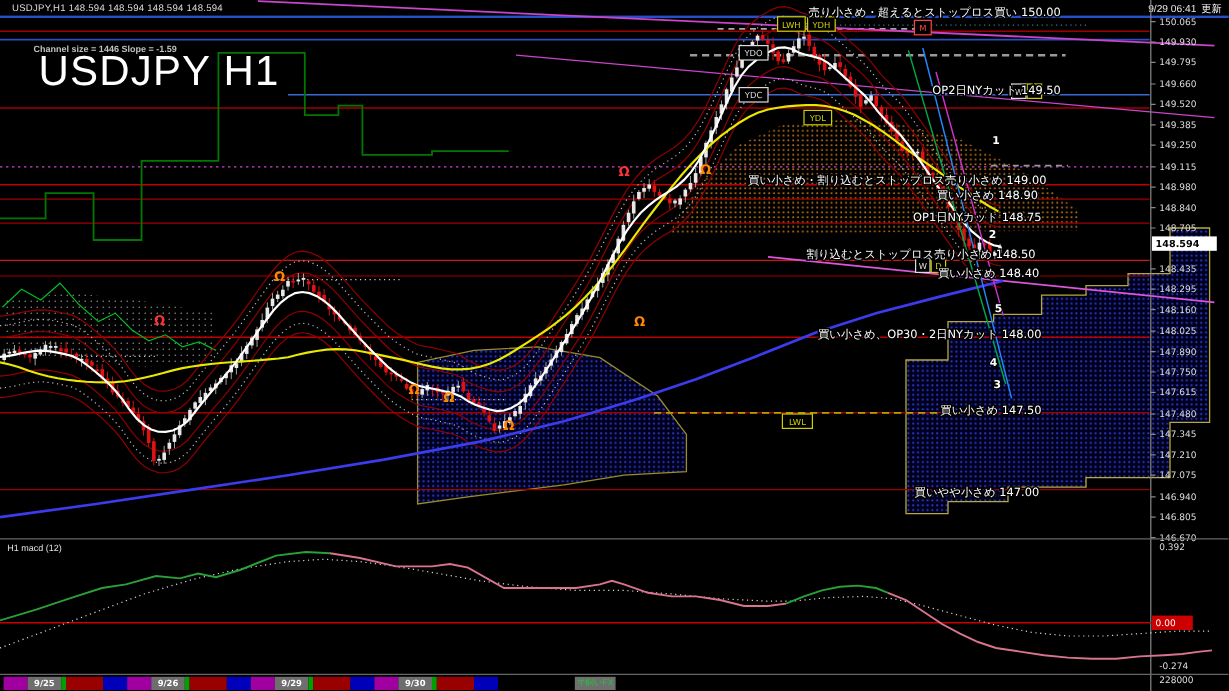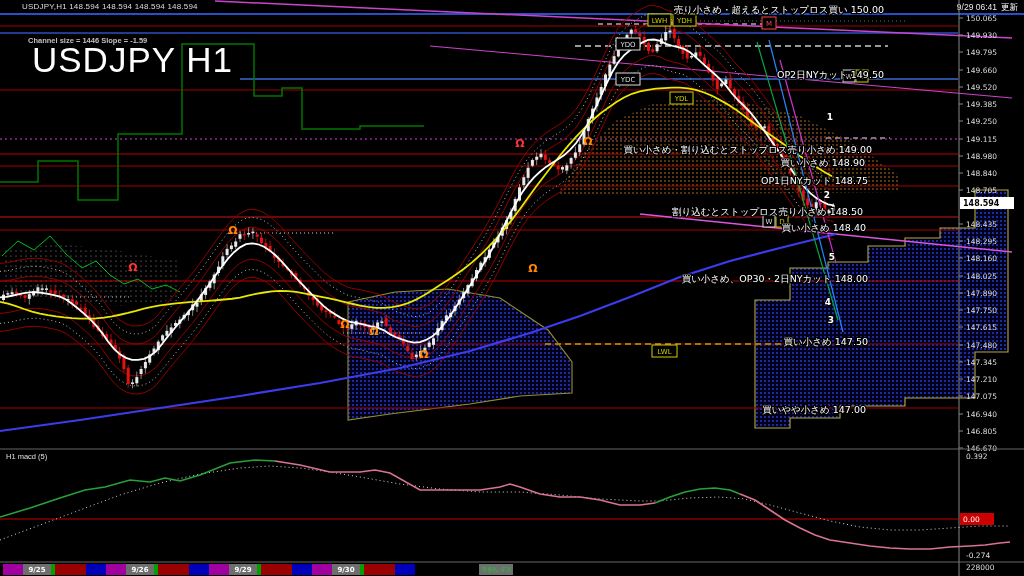--- a/index.html
+++ b/index.html
@@ -1,40 +1,40 @@
 <!DOCTYPE html>
 <html><head>
 <meta charset="utf-8">
 <style>
   html,body{margin:0;padding:0;background:#000;}
   body{width:1024px;height:576px;position:relative;overflow:hidden;
        font-family:"Liberation Sans","DejaVu Sans",sans-serif;}
   .abs{position:absolute;}
-  #symline{left:22px;top:2px;font-size:8px;color:#dcdcdc;letter-spacing:.2px;}
+  #symline{left:10px;top:2px;font-size:8px;color:#dcdcdc;letter-spacing:.2px;}
   #updbar{right:6px;top:2px;font-size:8.5px;color:#e8e8e8;}
   #updbar .btn{font-weight:normal;color:#ffffff;margin-left:4px;cursor:pointer;}
   #bigtitle{left:32px;top:40px;font-size:35px;color:#ffffff;letter-spacing:1px;font-weight:400;}
   #chantext{left:28px;top:36px;font-size:7.5px;color:#c0c0c0;font-weight:bold;}
   #macdlabel{left:6px;top:452px;font-size:7.5px;color:#e0e0e0;}
   #watermark{left:479px;top:564px;width:34px;height:11px;background:#6e6e6e;
              color:#27c43a;font-size:7px;line-height:11px;text-align:center;overflow:hidden;}
   svg text{font-family:"DejaVu Sans",sans-serif;}
   .blueline{left:0;top:13px;width:1024px;height:2px;background:#2650c8;}
 </style>
 </head>
 <body>
 
 <div id="symline" class="abs">USDJPY,H1  148.594 148.594 148.594 148.594</div>
 <div id="updbar" class="abs">
   <span>9/29 06:41</span><span class="btn">更新</span>
 </div>
 <div class="blueline abs"></div>
 <div id="chantext" class="abs">Channel size = 1446  Slope = -1.59</div>
 <div id="bigtitle" class="abs">USDJPY H1</div>
-<div id="macdlabel" class="abs">H1 macd (5)</div>
+<div id="macdlabel" class="abs">H1 macd (12)</div>
 <div id="watermark" class="abs">羊飼いFX</div>
 
 <svg id="chart-svg" class="abs" style="left:0;top:0" width="1024" height="576">
   <defs>
     <pattern id="dotB" width="4" height="4" patternUnits="userSpaceOnUse">
       <rect width="4" height="4" fill="#00001c"></rect>
       <circle cx="1" cy="1" r="0.9" fill="#2a3fd4"></circle>
     </pattern>
     <pattern id="dotO" width="4" height="4" patternUnits="userSpaceOnUse">
       <circle cx="1" cy="1" r="0.8" fill="#c87820"></circle>

